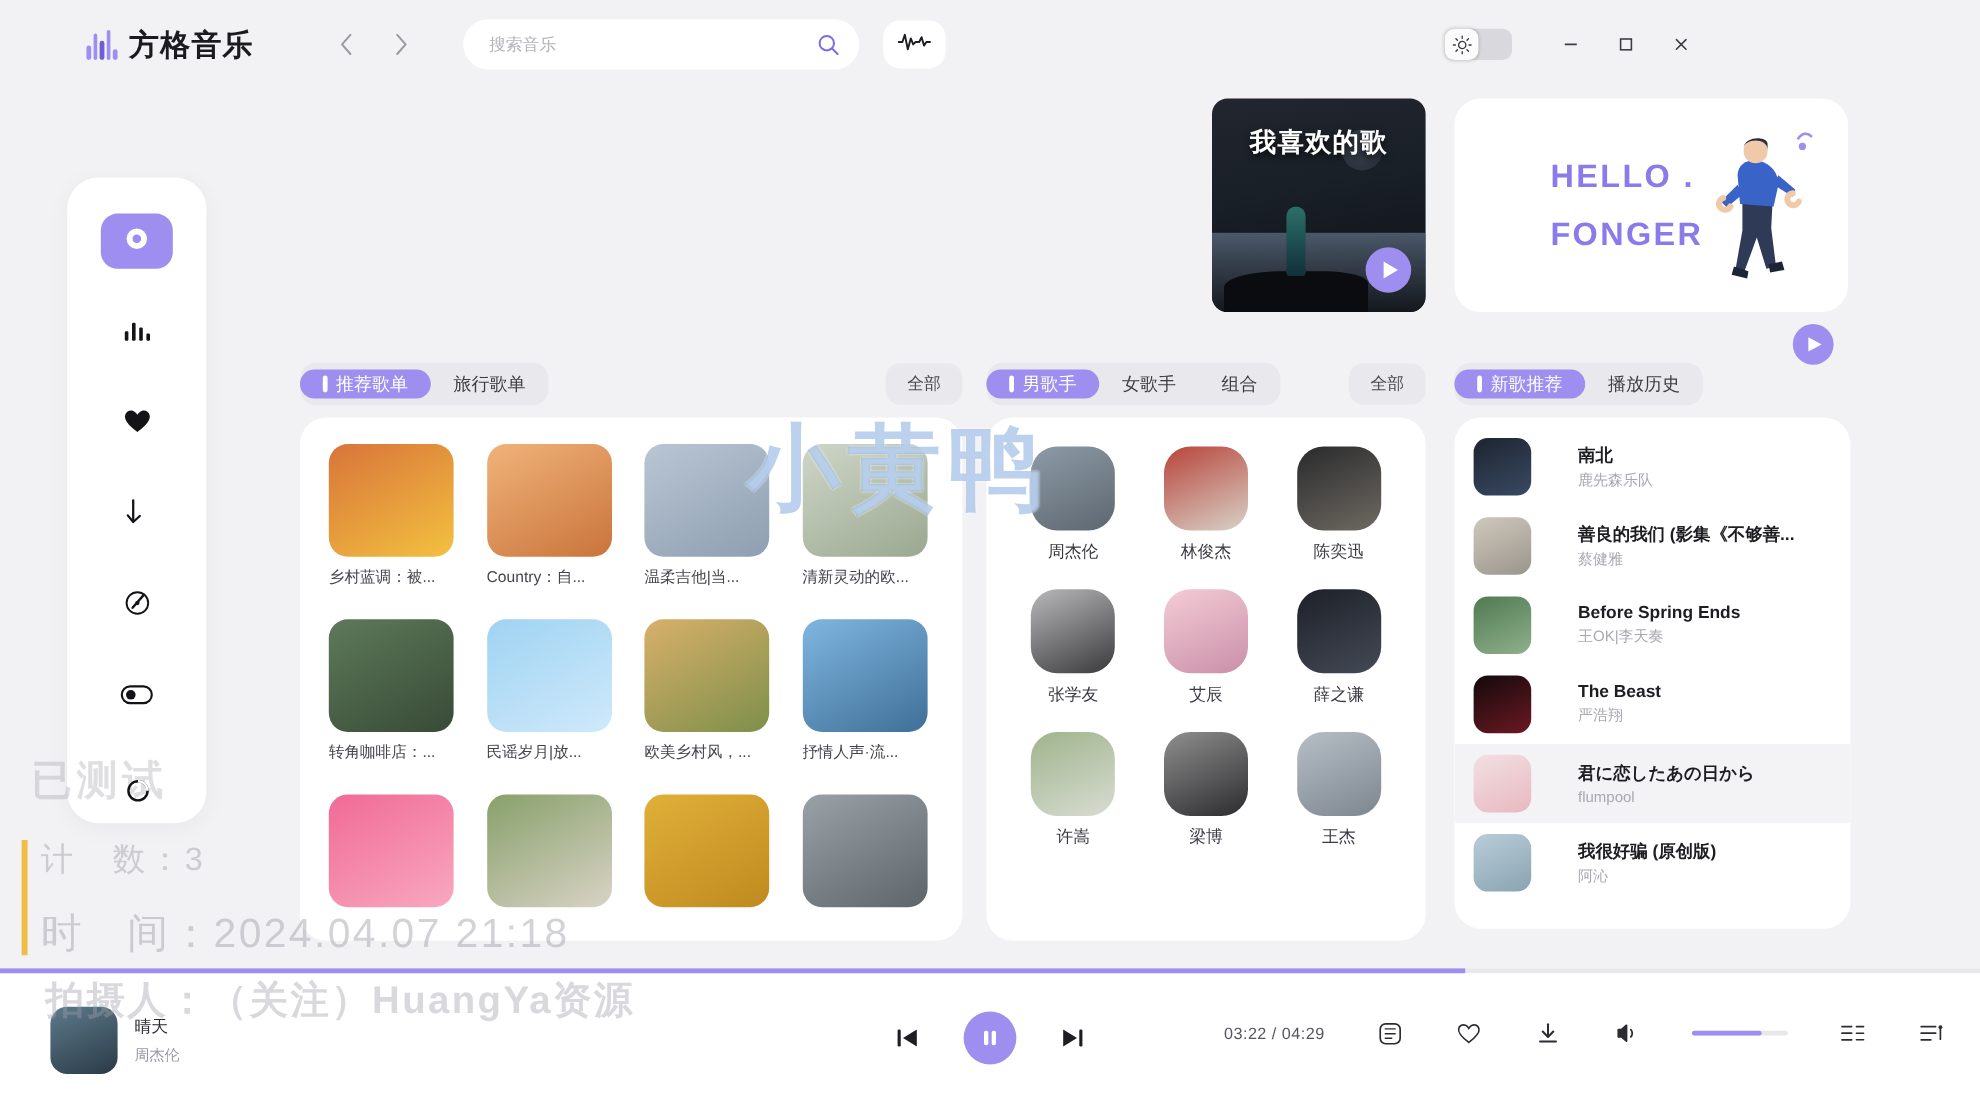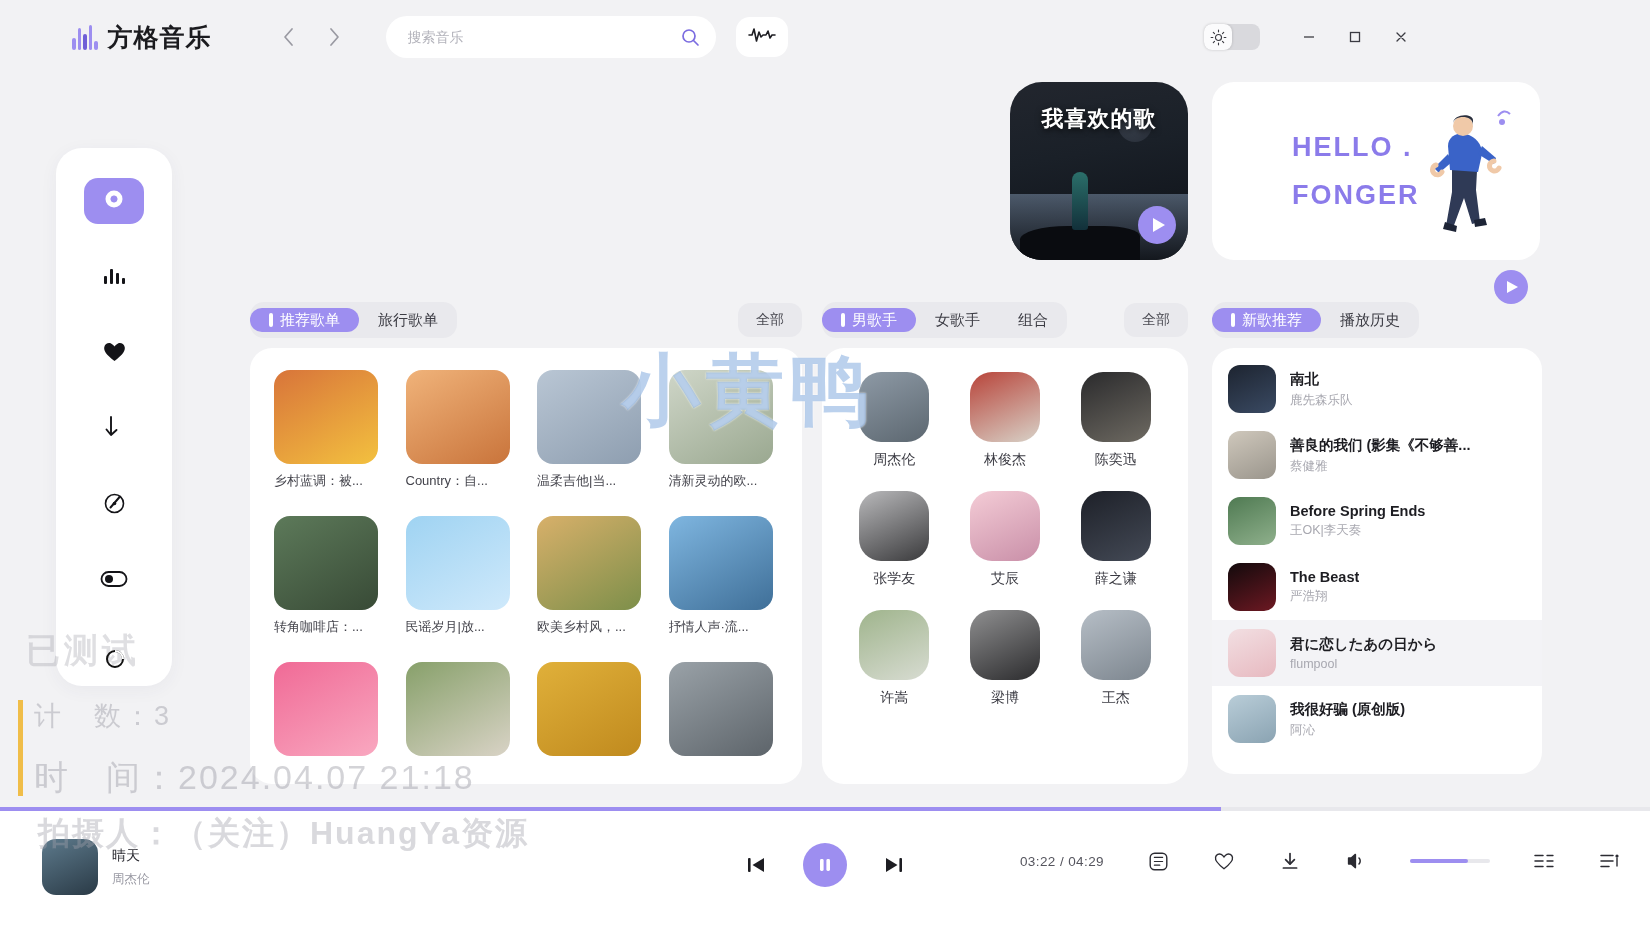--- a/index.html
+++ b/index.html
@@ -65,21 +65,21 @@
     align-items:center; padding-top: 30px; gap: 30px;
     box-shadow: 0 4px 18px rgba(60,60,90,.05);
   }
   .side-item { width: 60px; height: 46px; display:flex; align-items:center; justify-content:center;
                border-radius: 14px; cursor:pointer; color:#141418; }
   .side-item.active { background:#9d8ef0; color:#fff; }
 
   
   .banner-like {
     position:absolute; left: 1010px; top: 82px; width: 178px; height: 178px;
-    border-radius: 32px; overflow: hidden;
+    border-radius: 13px; overflow: hidden;
     background: linear-gradient(170deg,#22262e 0%, #1a2028 40%, #0d1016 100%);
   }
   .banner-like .moon {
     position:absolute; left: 108px; top: 26px; width: 34px; height: 34px; border-radius:50%;
     background: radial-gradient(circle at 40% 40%, #3c4450, #262c36);
   }
   .banner-like .sea {
     position:absolute; left:0; bottom:0; width:100%; height: 66px;
     background: linear-gradient(180deg, rgba(120,140,165,.55), rgba(20,24,30,.95));
   }
@@ -152,21 +152,21 @@
   .ar-ava { width: 70px; height: 70px; border-radius: 22px; overflow:hidden; }
   .ar-name { margin-top: 9px; font-size: 14px; color:#3a3a42; }
 
   
   #song-panel { left: 1212px; top: 348px; width: 330px; height: 426px; }
   .song-row {
     display:flex; align-items:center; gap: 14px; padding: 9px 16px; cursor:pointer;
   }
   .song-row.hl { background:#f3f3f6; }
   .song-cover { width: 48px; height: 48px; border-radius: 12px; overflow:hidden; flex: none; }
-  .song-meta { overflow:hidden; }
+  .song-meta { overflow:hidden;margin-left:25px; }
   .song-title { font-size: 14.5px; font-weight: bold; color:#1d1d22; white-space:nowrap;
                 overflow:hidden; text-overflow:ellipsis; max-width: 212px; }
   .song-artist { font-size: 12.5px; color:#a8a8b0; margin-top: 3px; white-space:nowrap;
                  overflow:hidden; text-overflow:ellipsis; max-width: 212px; }
   .song-play {
     position:absolute; right: 14px; top: -32px; width: 34px; height: 34px; border-radius:50%;
     background:#9d8ef0; display:flex; align-items:center; justify-content:center; cursor:pointer;
   }
   .song-play::after {
     content:""; width:0; height:0; margin-left:3px;

